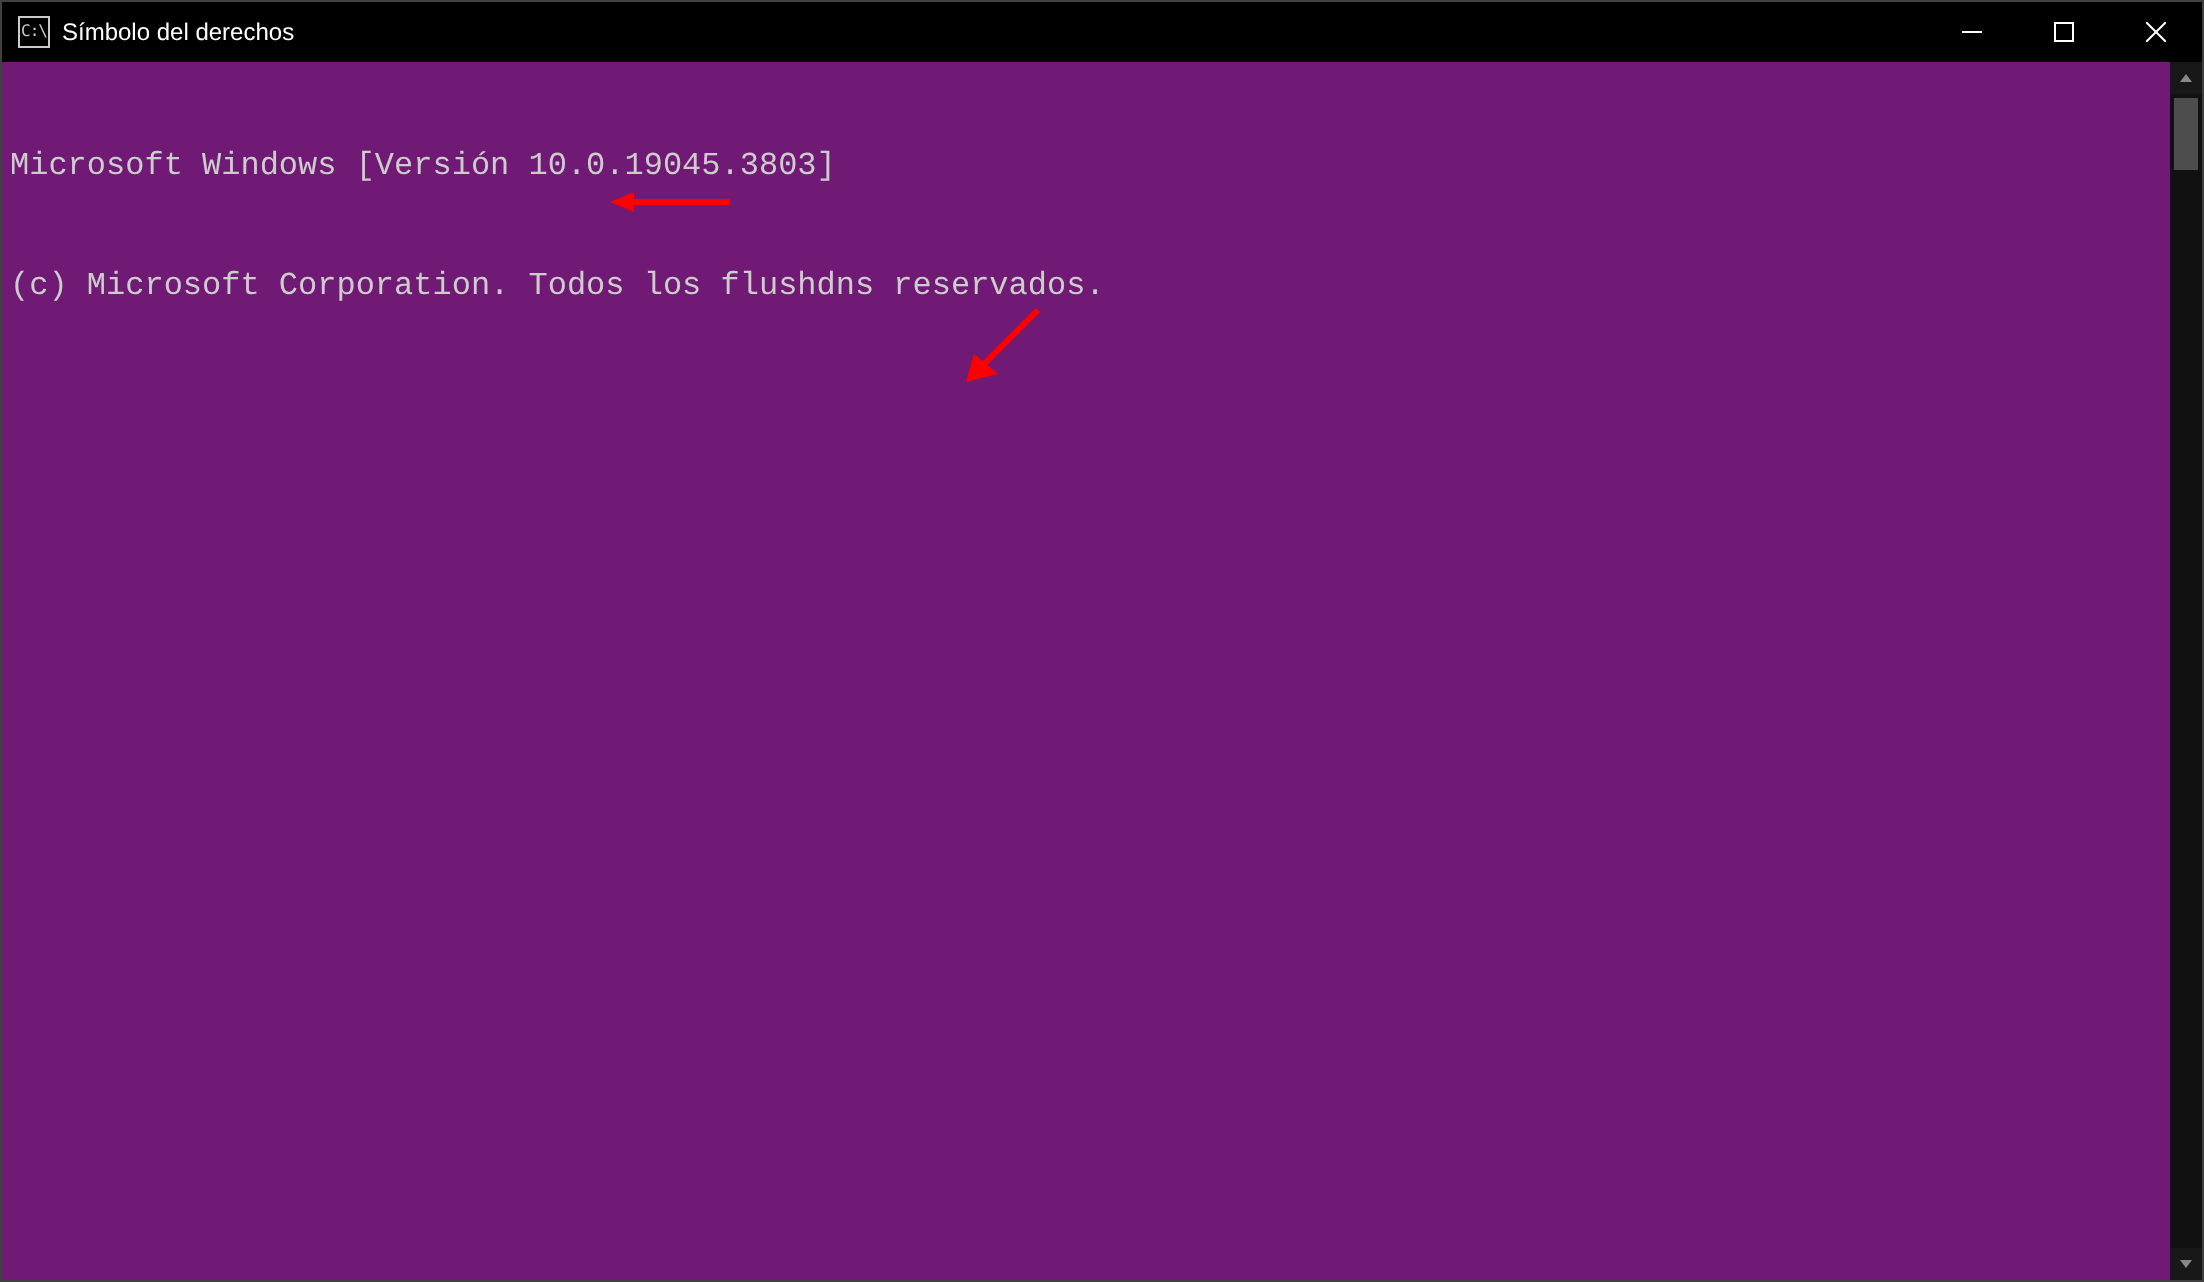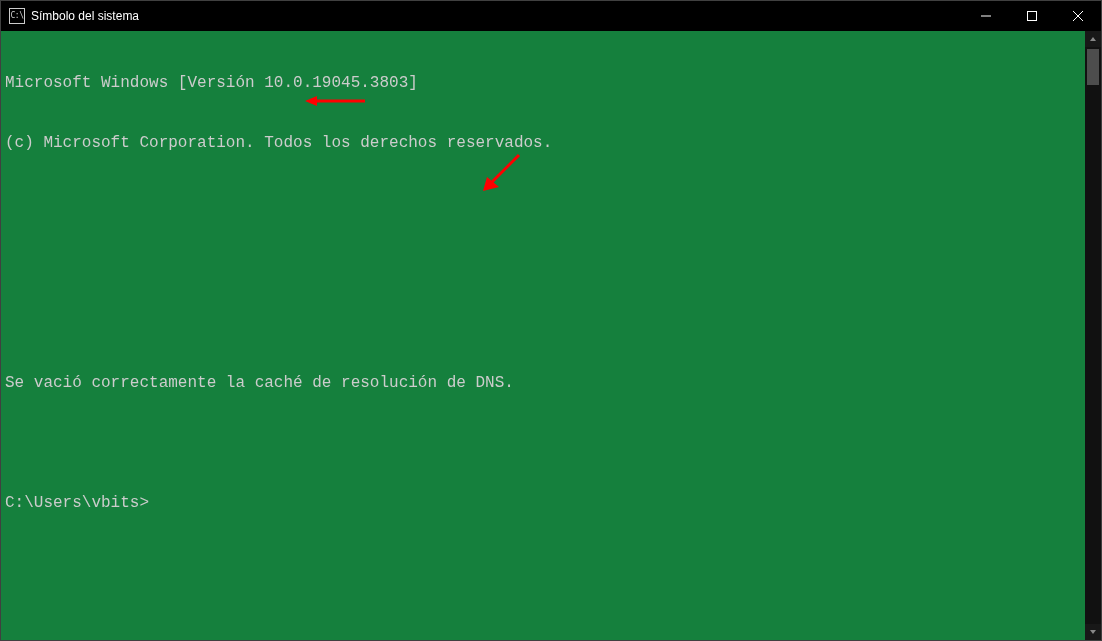--- a/index.html
+++ b/index.html
@@ -58,21 +58,21 @@
       height: 100%;
       display: flex;
       align-items: center;
       justify-content: center;
       color: #fff;
       cursor: pointer;
     }
     .win-btn svg { width: 10px; height: 10px; stroke: #fff; stroke-width: 1; fill: none; }
     .console-body {
       flex: 1;
-      background: #15803d;
+      background: #701a75;
       color: #ccc;
       font-family: Consolas, "Courier New", monospace;
       font-size: 16px;
       line-height: 20px;
       padding: 2px 0 0 4px;
       position: relative;
       white-space: pre;
       overflow: hidden;
     }
     .line {
@@ -112,21 +112,21 @@
       position: absolute;
       pointer-events: none;
     }
   </style>
 </head>
 <body>
 
 <div class="window">
   <div class="titlebar">
     <span class="titlebar-icon">C:\</span>
-    <span class="title-text">Símbolo del sistema</span>
+    <span class="title-text">Símbolo del derechos</span>
     <span class="title-spacer"></span>
     <div class="window-controls">
       <div class="win-btn">
         <svg viewBox="0 0 10 10">
             <line x1="0" y1="5" x2="10" y2="5"></line>
           </svg>
       </div>
       <div class="win-btn">
         <svg viewBox="0 0 10 10">
             <rect x="0.5" y="0.5" width="9" height="9"></rect>
@@ -136,27 +136,25 @@
         <svg viewBox="0 0 10 10">
             <line x1="0" y1="0" x2="10" y2="10"></line>
             <line x1="10" y1="0" x2="0" y2="10"></line>
           </svg>
       </div>
     </div>
   </div>
 
   <div class="console-body">
     <span class="line">Microsoft Windows [Versión 10.0.19045.3803]</span>
-    <span class="line">(c) Microsoft Corporation. Todos los derechos reservados.</span>
+    <span class="line">(c) Microsoft Corporation. Todos los flushdns reservados.</span>
     <span class="line"></span>
     <span class="line"></span>
     <span class="line"></span>
-    <span class="line">Se vació correctamente la caché de resolución de DNS.</span>
     <span class="line"></span>
-    <span class="line">C:\Users\vbits&gt;</span>
     
 
     <svg class="arrow-annotation" style="left:304px; top:62px;" width="60" height="16" viewBox="0 0 60 16">
       <line x1="60" y1="8" x2="8" y2="8" stroke="#ff0000" stroke-width="3"></line>
       <polygon points="0,8 12,3 12,13" fill="#ff0000"></polygon>
     </svg>
 
     <svg class="arrow-annotation" style="left:480px; top:122px;" width="40" height="40" viewBox="0 0 40 40">
       <line x1="38" y1="2" x2="8" y2="32" stroke="#ff0000" stroke-width="3"></line>
       <polygon points="2,38 6,24 18,34" fill="#ff0000"></polygon>

